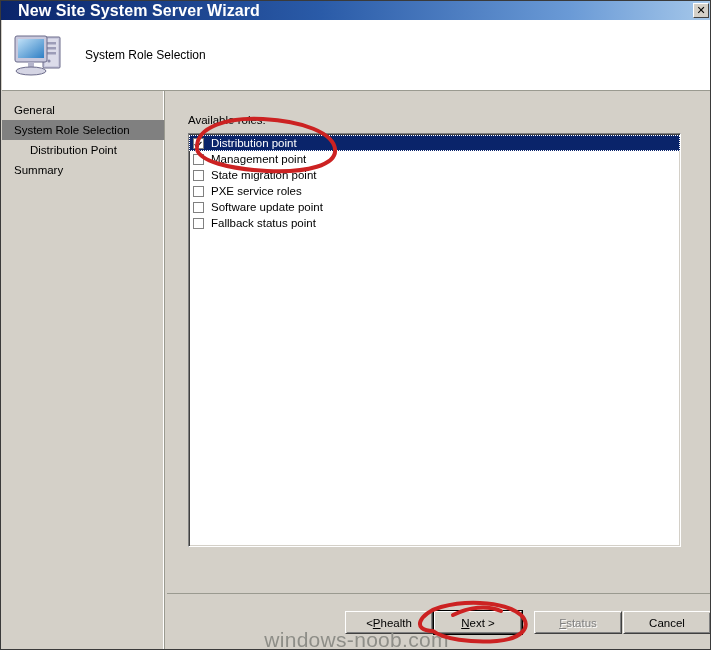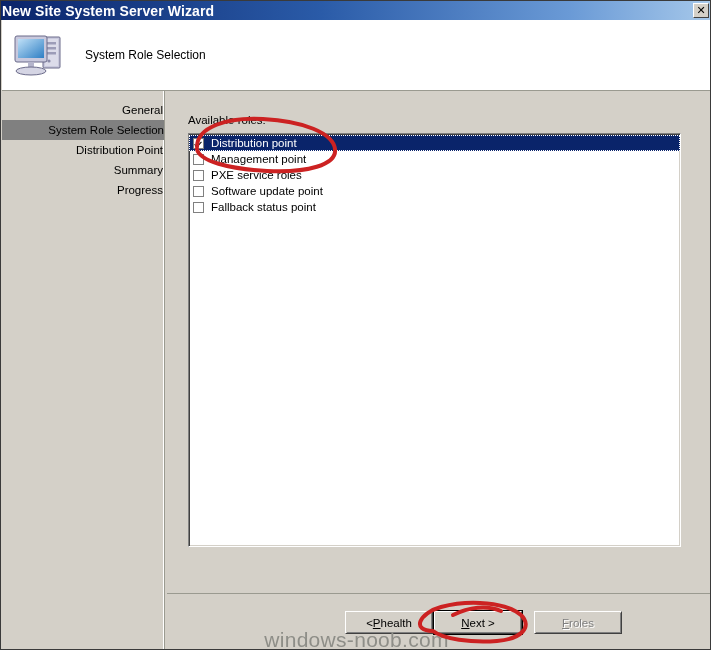--- a/index.html
+++ b/index.html
@@ -27,23 +27,23 @@
     position: absolute;
     left: 0; top: 0;
     width: 711px;
     height: 19px;
     background: linear-gradient(to right, #0a246a 0%, #2a5ba8 45%, #6a9ad6 80%, #a6c8ea 100%);
     display: flex;
     align-items: center;
   }
   #title-text {
     color: #ffffff;
-    font-size: 14px;
+    font-size: 16px;
     font-weight: bold;
-    padding-left: 1px;
+    padding-left: 17px;
     letter-spacing: 0.1px;
     white-space: nowrap;
   }
   #close-button {
     position: absolute;
     right: 3px;
     top: 2px;
     width: 16px;
     height: 15px;
     background: #d4d0c8;
@@ -104,21 +104,20 @@
     border-left: 1px solid #9a9a90;
     box-sizing: border-box;
   }
   .nav-item {
     height: 20px;
     line-height: 20px;
     font-size: 11.5px;
     color: #000000;
     padding-left: 12px;
     white-space: nowrap;
-    text-align: right;
   }
   .nav-item.first { margin-top: 9px; }
   .nav-item.selected {
     background: #808080;
     color: #000000;
     width: 162px;
     box-sizing: border-box;
   }
   .nav-item.sub { padding-left: 28px; }
 
@@ -292,35 +291,38 @@
       </svg>
     </div>
     <div id="header-title">System Role Selection</div>
   </div>
 
   <div id="sidebar">
     <div class="nav-item first">General</div>
     <div class="nav-item selected">System Role Selection</div>
     <div class="nav-item sub">Distribution Point</div>
     <div class="nav-item">Summary</div>
-    <div class="nav-item">Progress</div>
   </div>
   <div id="sidebar-divider"></div>
 
   <div id="main">
     <div id="roles-label">Available roles:</div>
 
     <div id="roles-listbox">
       <div class="role-row selected">
         <span class="role-check checked"></span>
         <span class="role-label">Distribution point</span>
       </div>
       <div class="role-row">
         <span class="role-check"></span>
         <span class="role-label">Management point</span>
+      </div>
+      <div class="role-row">
+        <span class="role-check"></span>
+        <span class="role-label">State migration point</span>
       </div>
       <div class="role-row">
         <span class="role-check"></span>
         <span class="role-label">PXE service roles</span>
       </div>
       <div class="role-row">
         <span class="role-check"></span>
         <span class="role-label">Software update point</span>
       </div>
       <div class="role-row">
@@ -337,21 +339,24 @@
         <span class="accel">P</span>
         <span>health</span>
     </div>
     <div class="wizbtn default" id="btn-next">
       <span></span>
         <span class="accel">N</span>
         <span>ext &gt;</span>
     </div>
     <div class="wizbtn disabled" id="btn-finish">
       <span class="accel">F</span>
-        <span>roles</span>
+        <span>status</span>
+    </div>
+    <div class="wizbtn" id="btn-cancel">
+      <span>Cancel</span>
     </div>
   </div>
 
   <div id="watermark">windows-noob.com</div>
 
   <svg id="annotations" viewBox="0 0 711 650">
     <g fill="none" stroke="#cc2222" stroke-width="4" stroke-linecap="round">
       <path d="M196 146 C 196 126, 226 116, 262 118
                C 302 120, 332 132, 334 148
                C 336 164, 306 172, 266 170

